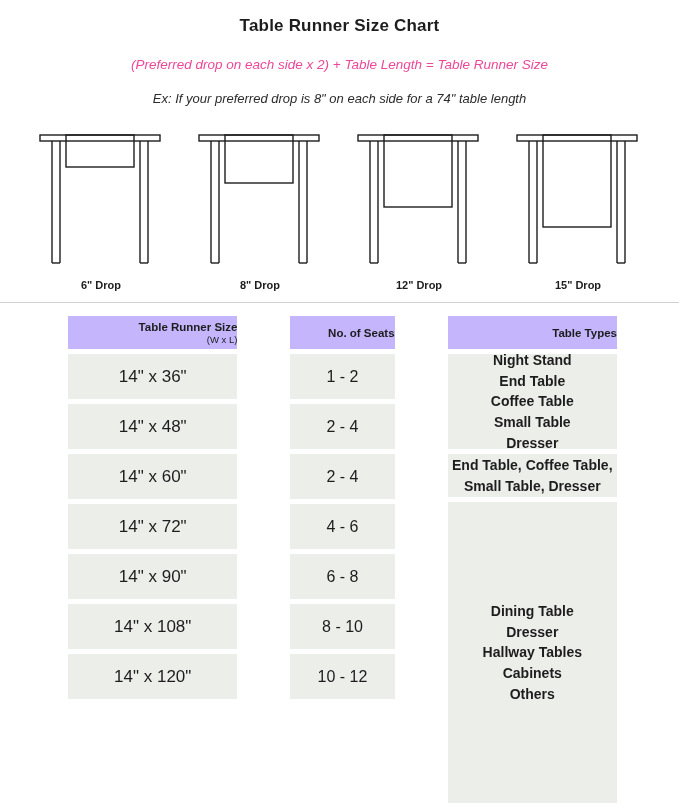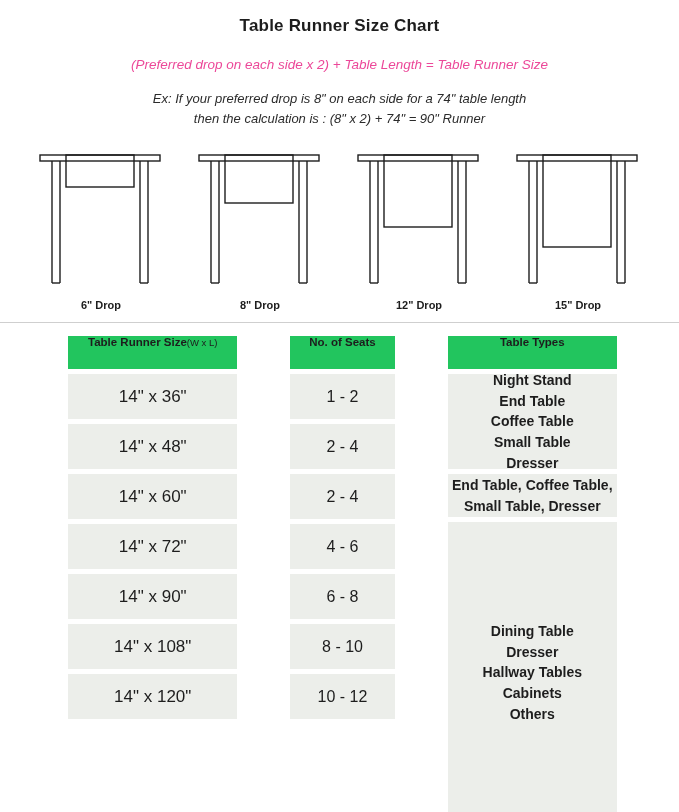--- a/index.html
+++ b/index.html
@@ -74,25 +74,25 @@
     padding: 0 62px 0 68px;
     display: flex;
     gap: 0;
   }
   .col { display: flex; flex-direction: column; }
   .col-size { width: 179px; }
   .col-seats { width: 110px; margin-left: 53px; }
   .col-types { width: 179px; margin-left: 53px; }
 
   .hdr {
-    background: #22c55e;
+    background: #c4b5fd;
     height: 33px;
     display: flex;
-    flex-direction: row;
-    align-items: flex-start;
+    flex-direction: column;
+    align-items: flex-end;
     justify-content: center;
     font-size: 11.5px;
     font-weight: bold;
     color: #1d1d1d;
     margin-bottom: 5px;
   }
   .hdr .sub {
     font-weight: normal;
     font-size: 9.5px;
     margin-top: 1px;
@@ -141,21 +141,20 @@
 <body>
 
 <div class="page">
 
   <h1 class="title">Table Runner Size Chart</h1>
 
   <div class="formula">(Preferred drop on each side x 2) + Table Length = Table Runner Size</div>
 
   <div class="example">
     <div>Ex: If your preferred drop is 8" on each side for a 74" table length</div>
-    <div>then the calculation is : (8" x 2) + 74" = 90" Runner</div>
   </div>
 
   <div class="diagrams">
 
     <div class="diagram-cell">
       <svg width="150" height="150" viewBox="0 0 150 150">
         <g fill="none" stroke="#1d1d1d" stroke-width="1.4">
 
           <rect x="14" y="12" width="120" height="6"></rect>
 

